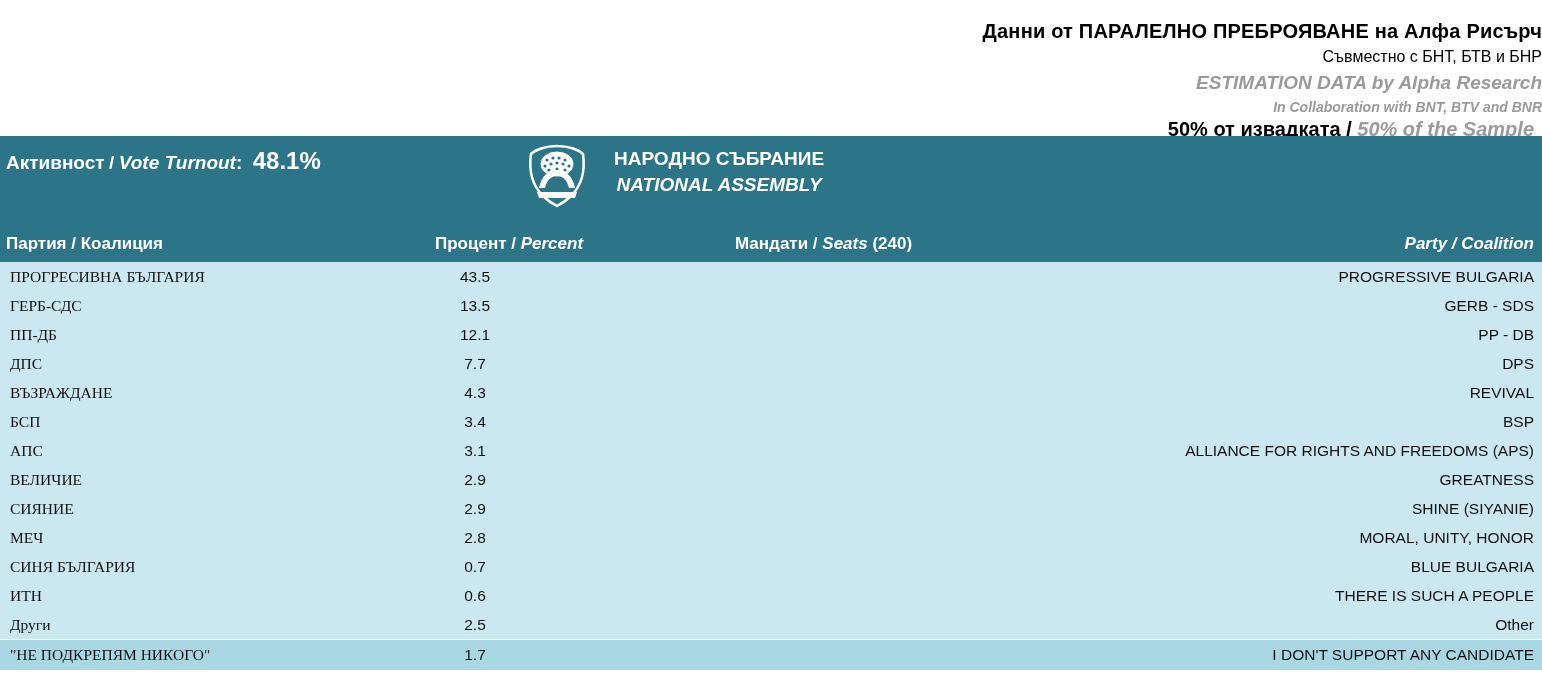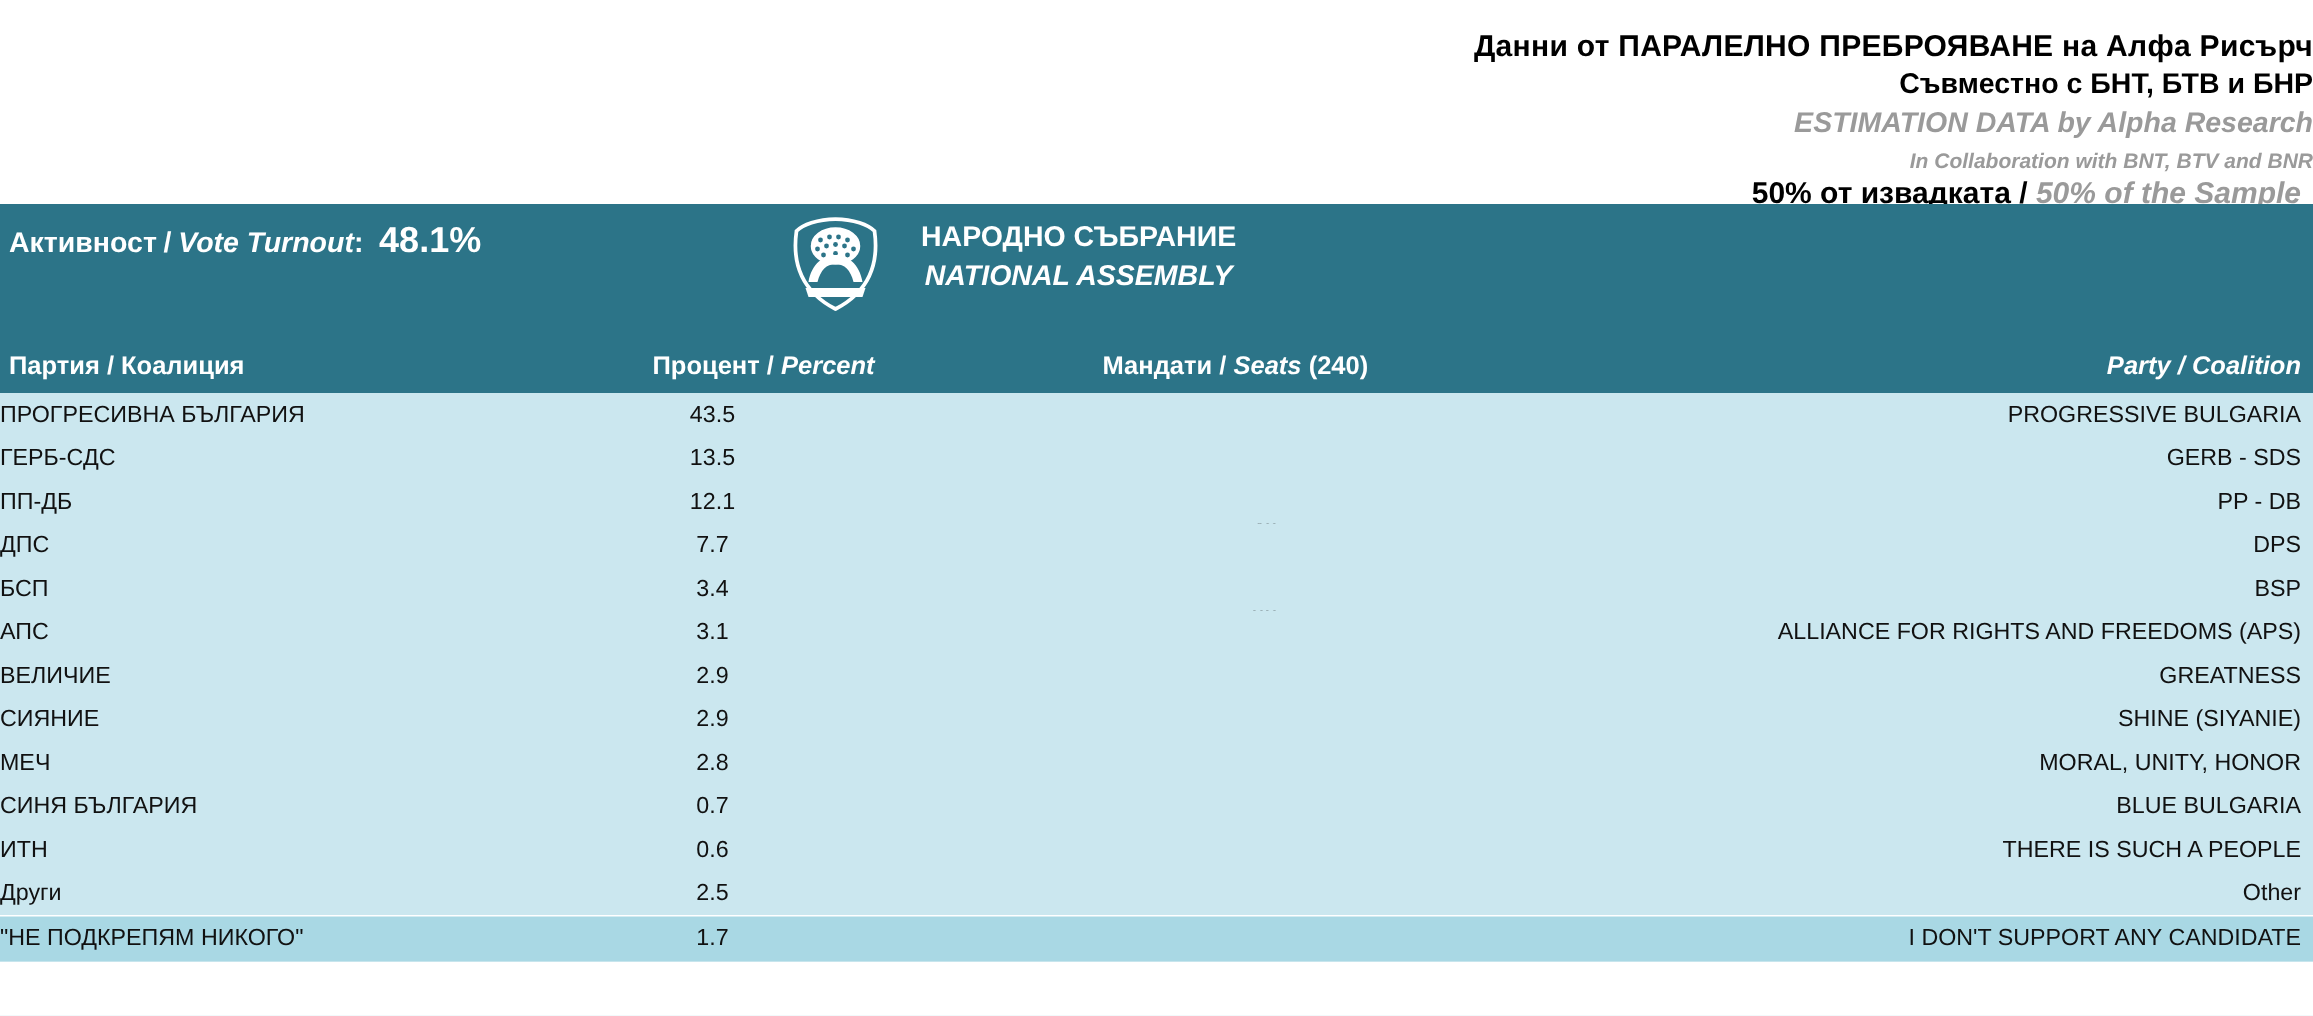--- a/index.html
+++ b/index.html
@@ -26,22 +26,22 @@
     padding-top: 18px;
   }
   .title-bg-1 {
     font-size: 20px;
     font-weight: bold;
     color: #000000;
     line-height: 26px;
     letter-spacing: 0.2px;
   }
   .title-bg-2 {
-    font-size: 19px;
-    font-weight: bold;
+    font-size: 16px;
+    font-weight: normal;
     color: #000000;
     line-height: 26px;
   }
   .title-en-1 {
     font-size: 19px;
     font-weight: bold;
     font-style: italic;
     color: #9a9a9a;
     line-height: 25px;
     margin-left: 26px;
@@ -183,23 +183,24 @@
   .row {
     position: relative;
     height: 29px;
     line-height: 29px;
     font-size: 15.5px;
     color: #111111;
     background: #cbe7ef;
   }
   .row .name {
     position: absolute;
-    left: 0;
+    left: 10px;
     top: 0;
     white-space: nowrap;
+    font-family: Liberation Serif, serif;
   }
   .row .pct {
     position: absolute;
     left: 420px;
     width: 110px;
     text-align: center;
     top: 0;
   }
   .row .seats {
     position: absolute;
@@ -315,20 +316,26 @@
         <div class="seats">36</div>
         <div class="name-en">PP - DB</div>
       </div>
       <div class="row">
         <div class="name">ДПС</div>
         <div class="pct">7.7</div>
         <div class="seats">23</div>
         <div class="name-en">DPS</div>
       </div>
       <div class="row">
+        <div class="name">ВЪЗРАЖДАНЕ</div>
+        <div class="pct">4.3</div>
+        <div class="seats">12</div>
+        <div class="name-en">REVIVAL</div>
+      </div>
+      <div class="row">
         <div class="name">БСП</div>
         <div class="pct">3.4</div>
         <div class="seats"></div>
         <div class="name-en">BSP</div>
       </div>
       <div class="row">
         <div class="name">АПС</div>
         <div class="pct">3.1</div>
         <div class="seats"></div>
         <div class="name-en">ALLIANCE FOR RIGHTS AND FREEDOMS (APS)</div>

